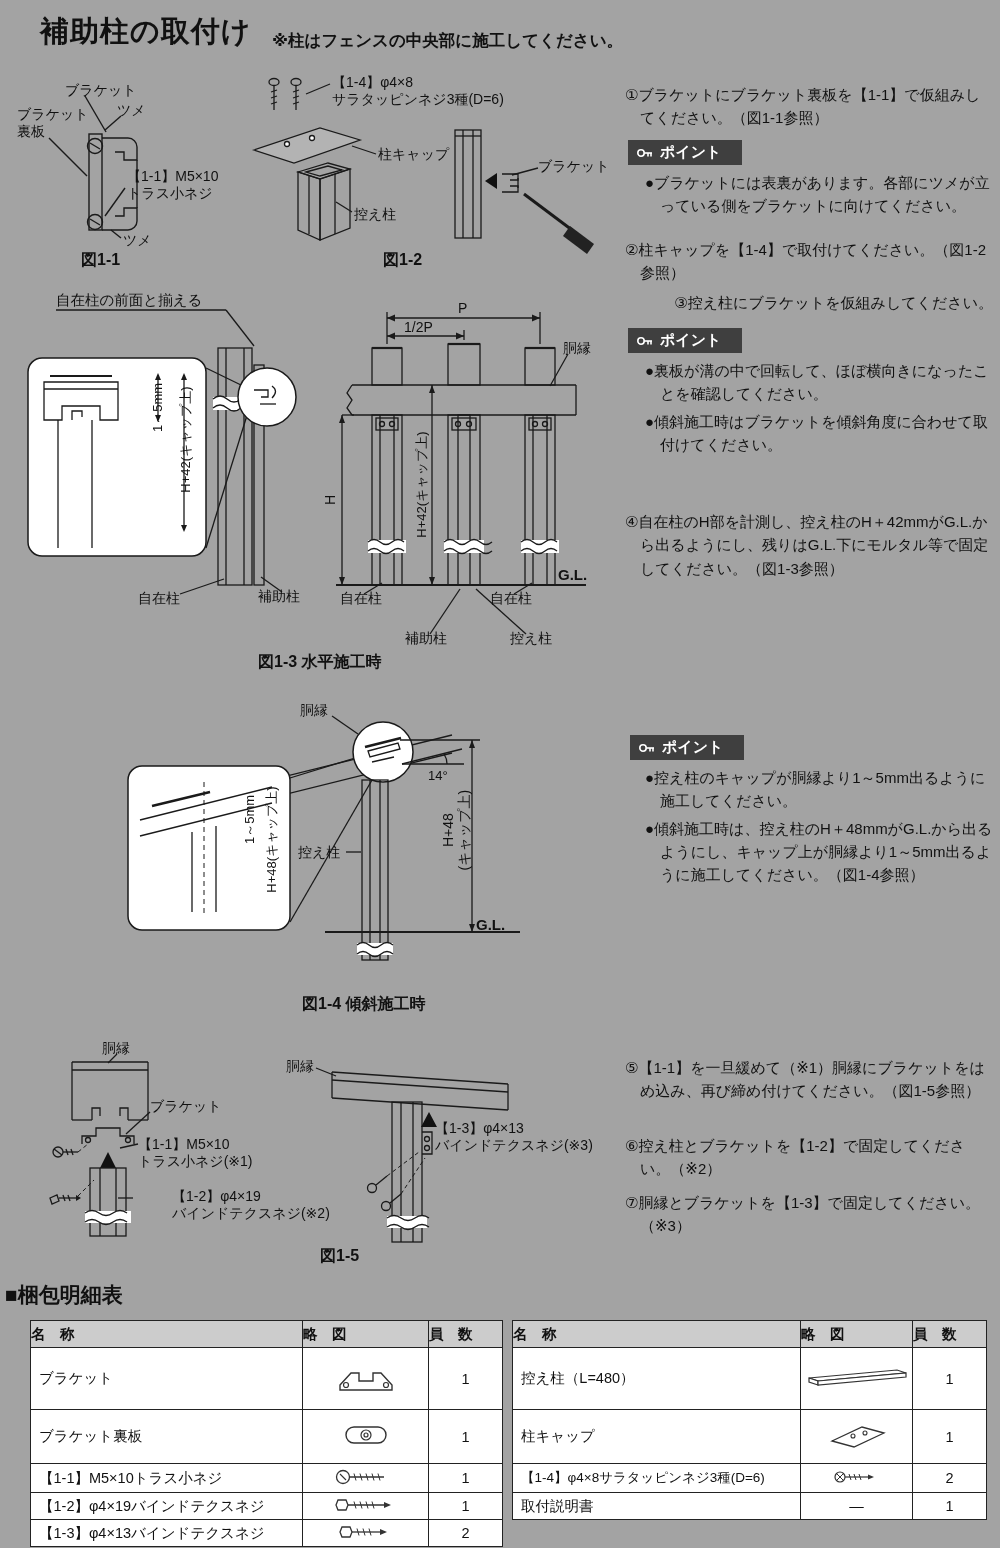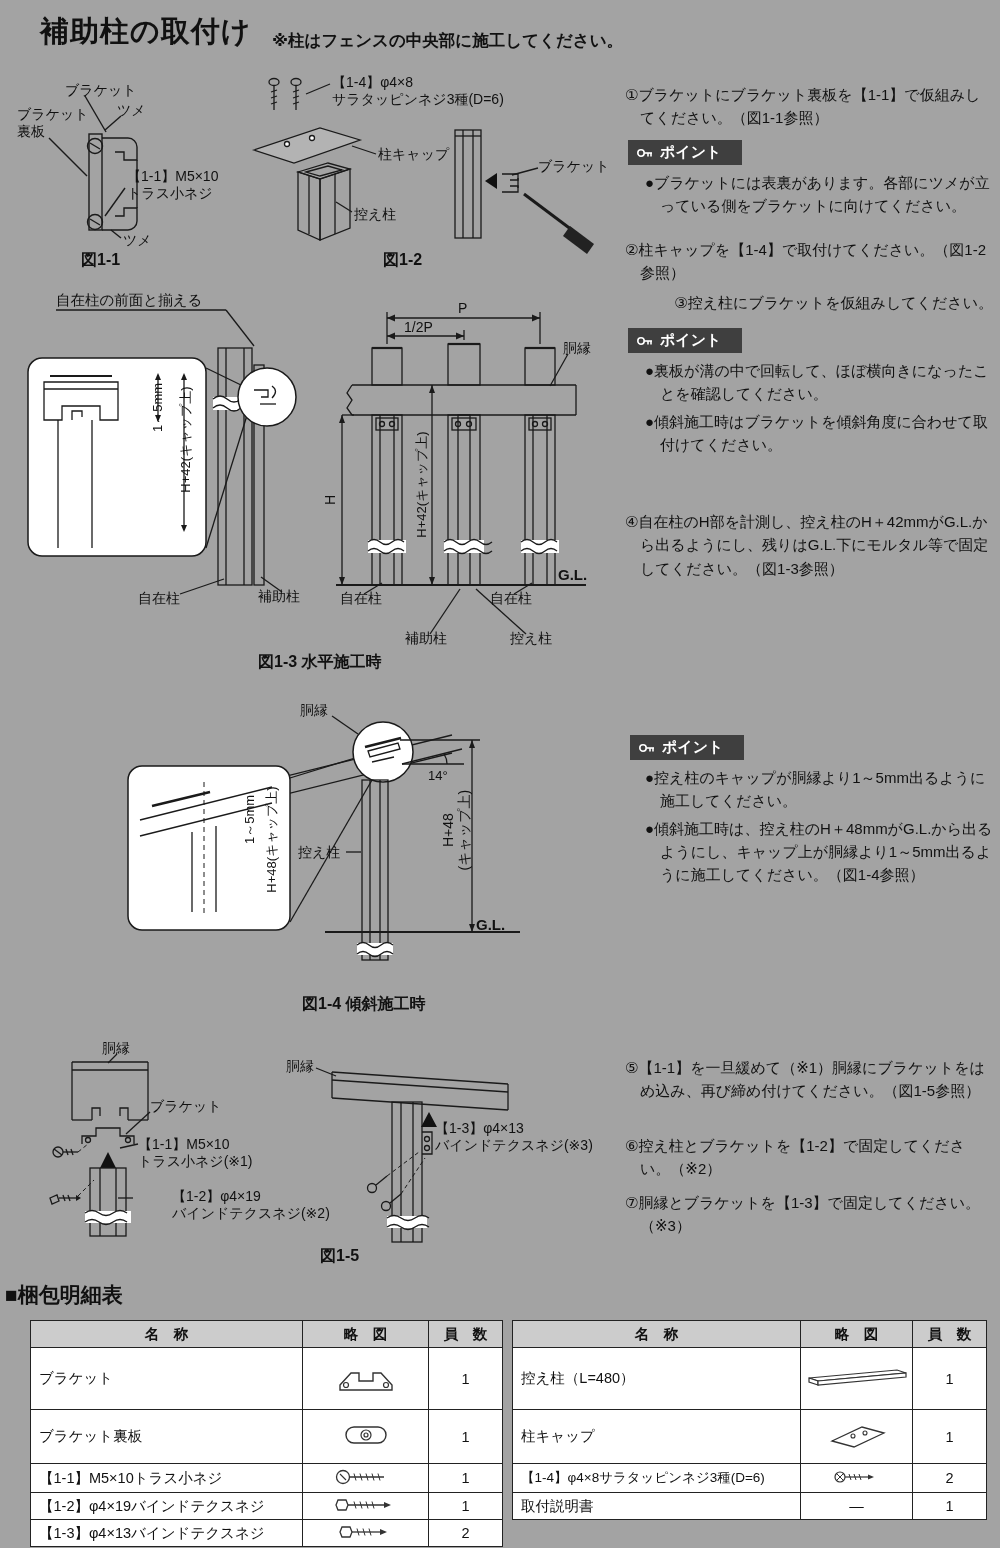--- a/index.html
+++ b/index.html
@@ -14,21 +14,21 @@
   .page-note { position:absolute; left:272px; top:30px; font-size:16.5px; font-weight:bold; }
   .step { position:absolute; left:625px; width:368px; font-size:15px; line-height:1.55; padding-left:1em; text-indent:-1em; }
   .pbody { position:absolute; left:645px; width:348px; font-size:15px; line-height:1.55; }
   .bullet { padding-left:1em; text-indent:-1em; }
   .phead { position:absolute; width:114px; height:25px; background:#3f3f3f; color:#fff; font-size:15px;
            font-weight:bold; display:flex; align-items:center; gap:6px; padding-left:8px; }
   .phead svg { position:static; }
   .sect-title { position:absolute; left:5px; top:1281px; font-size:21px; font-weight:bold; }
   table.pack { border-collapse:collapse; position:absolute; table-layout:fixed; background:#fff; }
   table.pack td, table.pack th { border:1.5px solid #222; font-size:14.5px; vertical-align:middle; overflow:hidden; }
-  th.h { background:#ccc; font-weight:bold; text-align:center; font-size:15px; }
+  th.h { background:#ccc; font-weight:bold; text-align:left; font-size:15px; }
   td.name { padding-left:8px; text-align:left; }
   td.mid { text-align:center; }
 </style>
 </head>
 <body>
 
 <div id="page">
 
   <div class="page-title">補助柱の取付け</div>
   <div class="page-note">※柱はフェンスの中央部に施工してください。</div>

